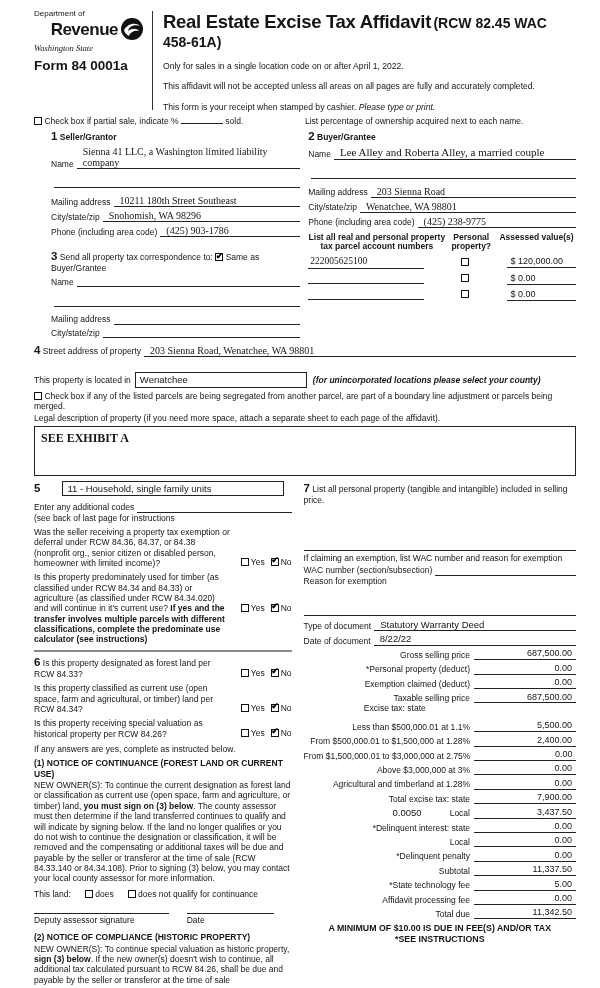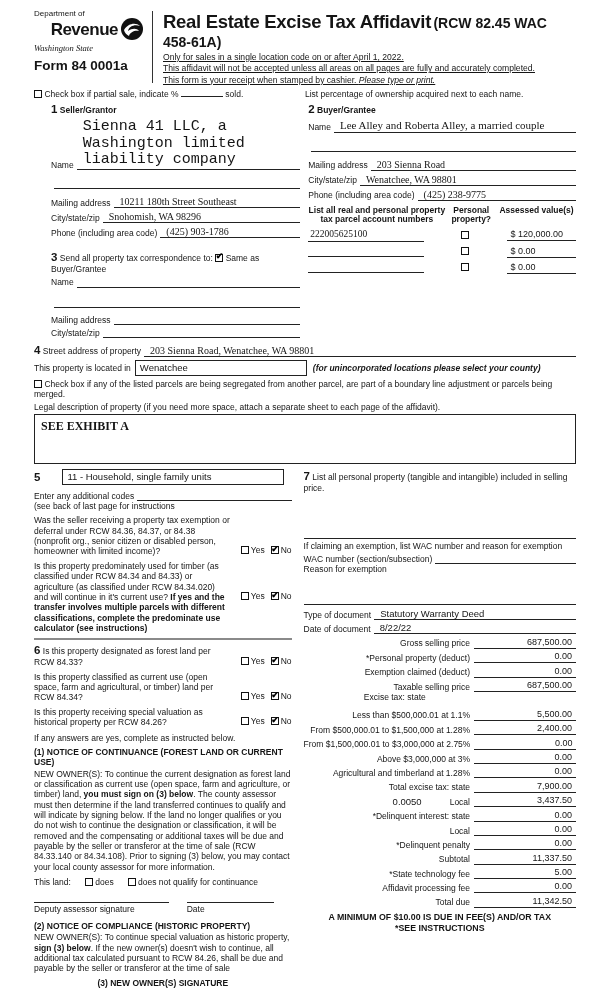--- a/index.html
+++ b/index.html
@@ -13,21 +13,21 @@
   .dept { font-size:8px; margin-right:24px; }
   .rev-row { display:flex; justify-content:flex-end; align-items:center; margin-top:-2px; }
   .rev-word { font-weight:bold; font-size:17px; letter-spacing:-0.5px; }
   .logo-glyph { margin-left:2px; }
   .wastate { font-family:"Liberation Serif",serif; font-style:italic; font-size:8.5px; }
   .form-no { font-weight:bold; font-size:13.5px; margin-top:5px; }
   .hdr-divider { border-left:1.6px solid #333; margin:2px 0; }
   .title-block { flex:1; padding-left:10px; padding-top:2px; }
   .main-title { font-weight:bold; font-size:18.5px; letter-spacing:-0.3px; display:inline; }
   .title-suffix { font-weight:bold; font-size:14px; }
-  .hdr-note { font-size:8.6px; margin-top:1px;text-decoration:underline; }
+  .hdr-note { font-size:8.6px; margin-top:10px; }
   .hdr-note .it { font-style:italic; }
 
   
   .cb { width:8px; height:8px; border:1.1px solid #111; display:inline-block; vertical-align:-1px; position:relative; background:#fff; }
   .cb.checked::after { content:"✔"; position:absolute; top:-3.5px; left:-0.5px; font-size:9px; font-weight:bold; color:#000; }
   .blank { display:inline-block; border-bottom:1px solid #222; }
   .secno { font-weight:bold; font-size:11.5px; }
   .bold { font-weight:bold; }
   .fline { display:flex; align-items:flex-end; margin-top:3px; }
   .flabel { white-space:nowrap; }
@@ -42,21 +42,21 @@
   
   .parcel-head { display:flex; font-weight:bold; text-align:center; margin-top:5px; line-height:1.15; }
   .ph1 { flex:1.65; } .ph2 { flex:0.62; } .ph3 { flex:0.95; }
   .parcel-row { display:flex; align-items:center; margin-top:4px;gap:20px; }
   .pr1 { flex:1.65; border-bottom:1px solid #222; font-family:"Liberation Serif",serif; font-size:9.5px; min-height:11px; padding-left:2px; }
   .pr2 { flex:0.62; text-align:center; }
   .pr3 { flex:0.95; border-bottom:1px solid #222; font-size:9px; min-height:11px; padding-left:4px; }
 
   
   .sec4 { margin-top:5px; }
-  .located-row { display:flex; align-items:center; margin-top:3px; }
+  .located-row { display:flex; align-items:center; margin-top:15px; }
   .selbox { border:1.6px solid #222; padding:1px 4px; font-size:9.5px; min-height:14px; display:inline-block; background:#fff; }
   .located-note { font-weight:bold; font-style:italic; margin-left:6px; }
   .legal-box { border:1.6px solid #222; height:50px; margin-top:2px; padding:4px 6px; }
   .legal-box .val { font-family:"Liberation Serif",serif; font-weight:bold; font-size:12px; }
 
   
   .main { display:flex; margin-top:5px; }
   .q-row { display:flex; align-items:flex-end; margin-top:4px; }
   .q-text { flex:1; padding-right:4px; }
   .yn { white-space:nowrap; padding-bottom:1px; }
@@ -122,21 +122,21 @@
       <span>sold.</span>
     </div>
     <div>List percentage of ownership acquired next to each name.</div>
   </div>
 
   <div class="row2col" style="margin-top:3px;margin-left:17px;">
     <div class="colL">
       <div><span class="secno">1</span>&nbsp;<span class="bold">Seller/Grantor</span></div>
       <div class="fline">
           <span class="flabel">Name</span>
-          <span class="fval" style="font-size:15px;font-family:Liberation Mono, monospace;">Sienna 41 LLC, a Washington limited liability company</span>
+          <span class="fval" style="font-size:10px;">Sienna 41 LLC, a Washington limited liability company</span>
         </div>
       <div class="fline" style="margin-top:9px;">
           <span class="fval"></span>
         </div>
       <div class="fline" style="margin-top:7px;">
           <span class="flabel">Mailing address</span>
           <span class="fval">10211 180th Street Southeast</span>
         </div>
       <div class="fline">
           <span class="flabel">City/state/zip</span>

